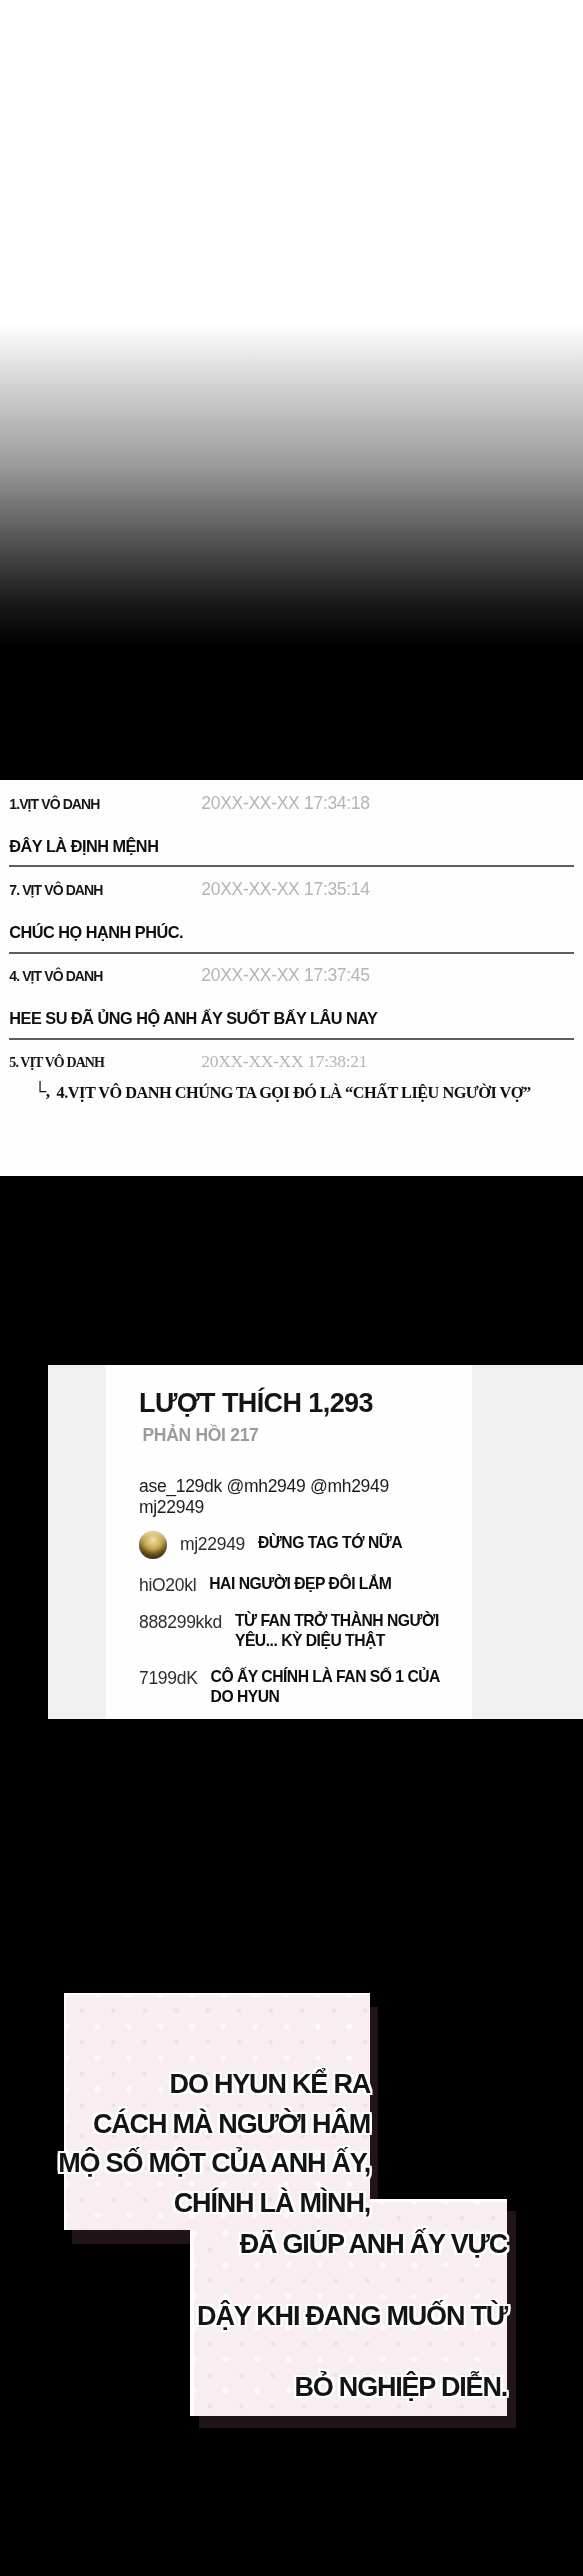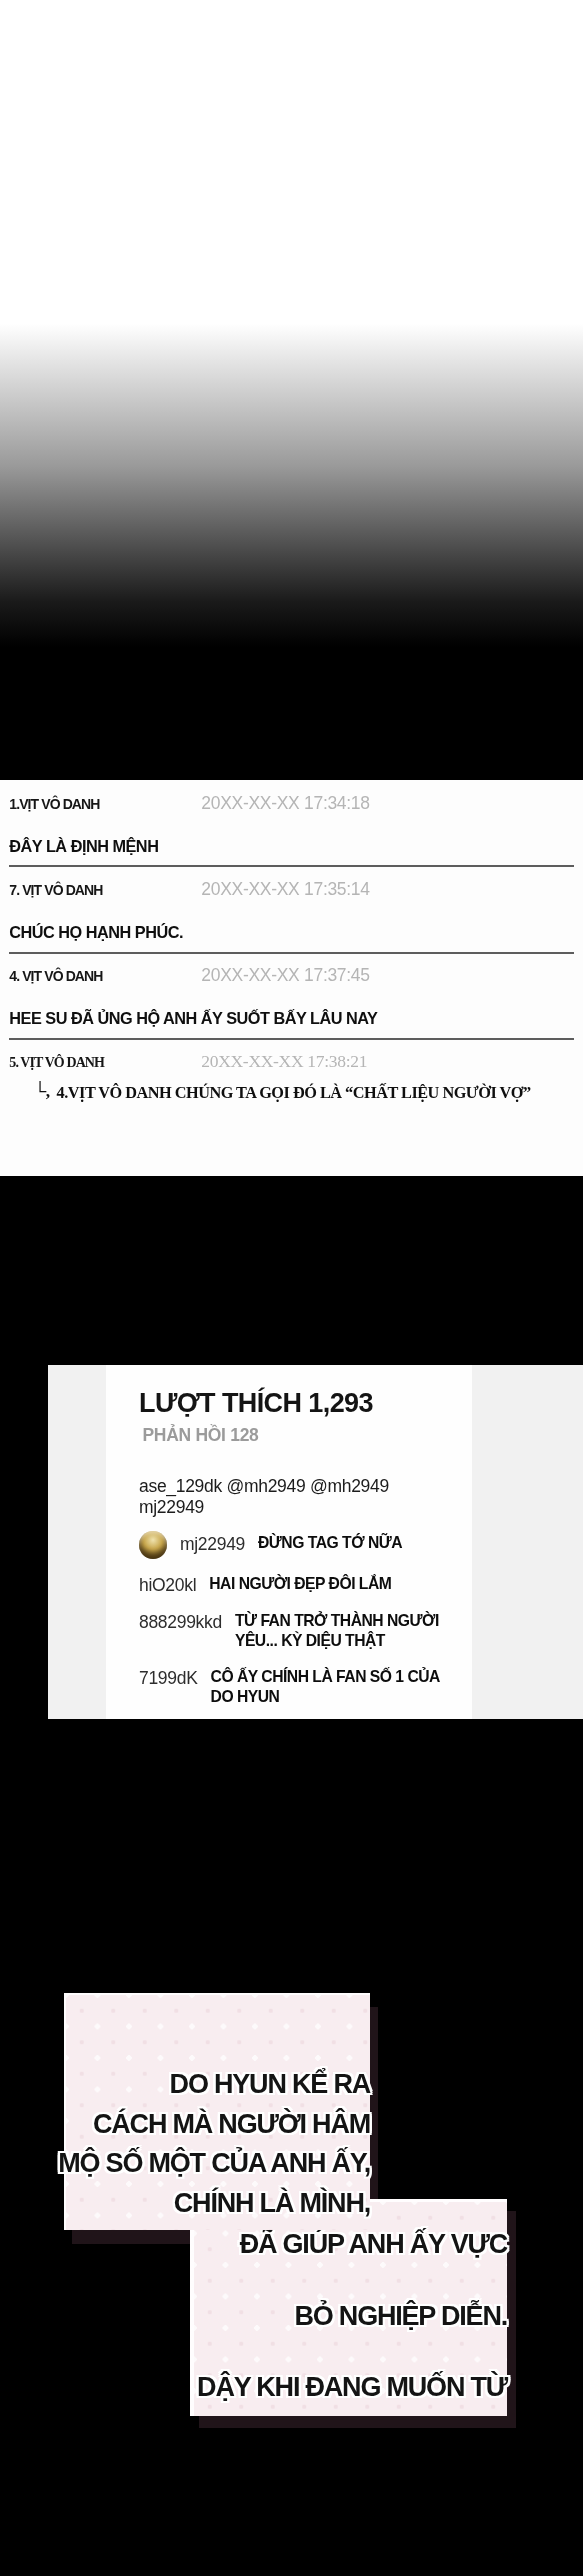--- a/index.html
+++ b/index.html
@@ -117,21 +117,21 @@
       <span class="reply-arrow">└,</span>
       <span>4.VỊT VÔ DANH CHÚNG TA GỌI ĐÓ LÀ “CHẤT LIỆU NGƯỜI VỢ”</span>
     </div>
   </div>
 
 </div>
 
 <div class="fan-panel">
   <div class="fan-card">
     <div class="likes">LƯỢT THÍCH 1,293</div>
-    <div class="replies">PHẢN HỒI 128</div>
+    <div class="replies">PHẢN HỒI 217</div>
     <div class="tagline">ase_129dk @mh2949 @mh2949 mj22949</div>
 
     <div class="f-rows">
       <div class="f-row">
         <span class="avatar"></span>
         <span class="f-user">mj22949</span>
         <span class="f-msg">ĐỪNG TAG TỚ NỮA</span>
       </div>
       <div class="f-row">
         <span class="f-user">hiO20kl</span>
@@ -152,22 +152,22 @@
 
     </div>
   </div>
 </div>
 
 <div class="bubble-shadow" id="bubble1-shadow"></div>
 <div class="bubble-shadow" id="bubble2-shadow"></div>
 
 <div class="bubble" id="bubble2">
   <span class="ln">ĐÃ GIÚP ANH ẤY VỰC</span>
+  <span class="ln">DẬY KHI ĐANG MUỐN TỪ</span>
   <span class="ln">BỎ NGHIỆP DIỄN.</span>
-  <span class="ln">DẬY KHI ĐANG MUỐN TỪ</span>
 </div>
 
 <div class="bubble" id="bubble1">
   <span class="ln">DO HYUN KỂ RA</span>
   <span class="ln">CÁCH MÀ NGƯỜI HÂM</span>
   <span class="ln">MỘ SỐ MỘT CỦA ANH ẤY,</span>
   <span class="ln">CHÍNH LÀ MÌNH,</span>
 </div>
 
 

